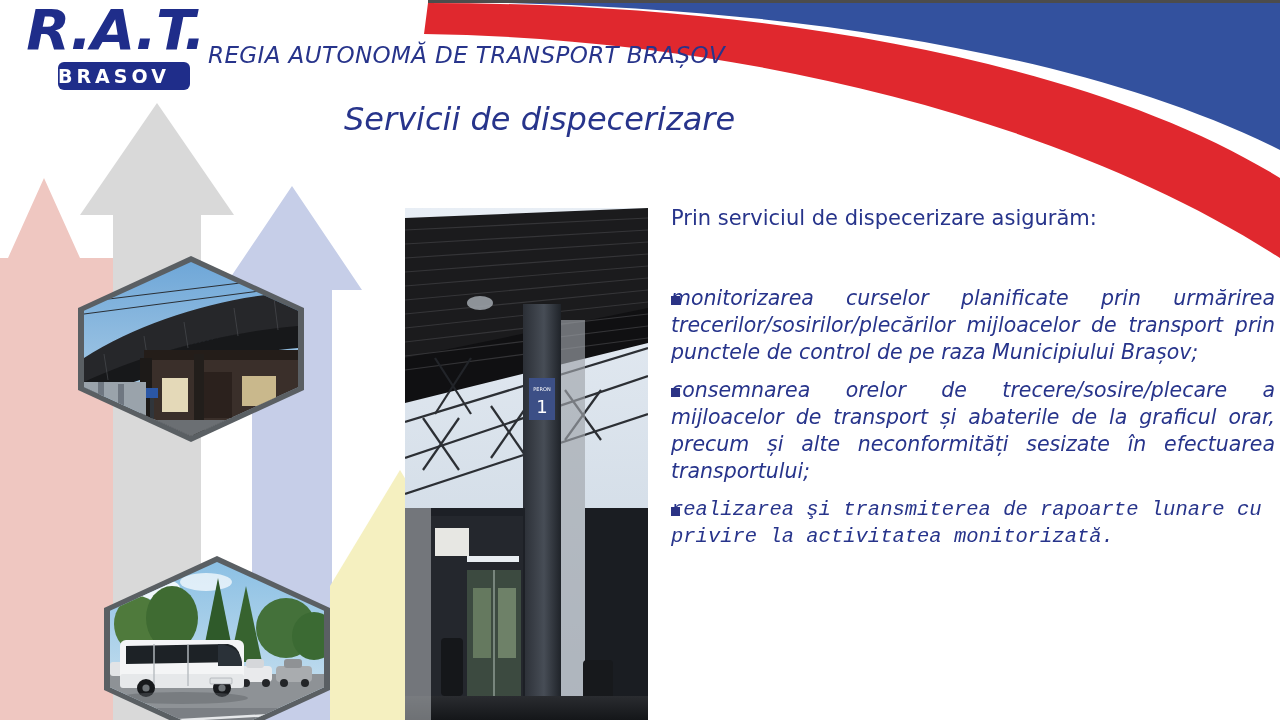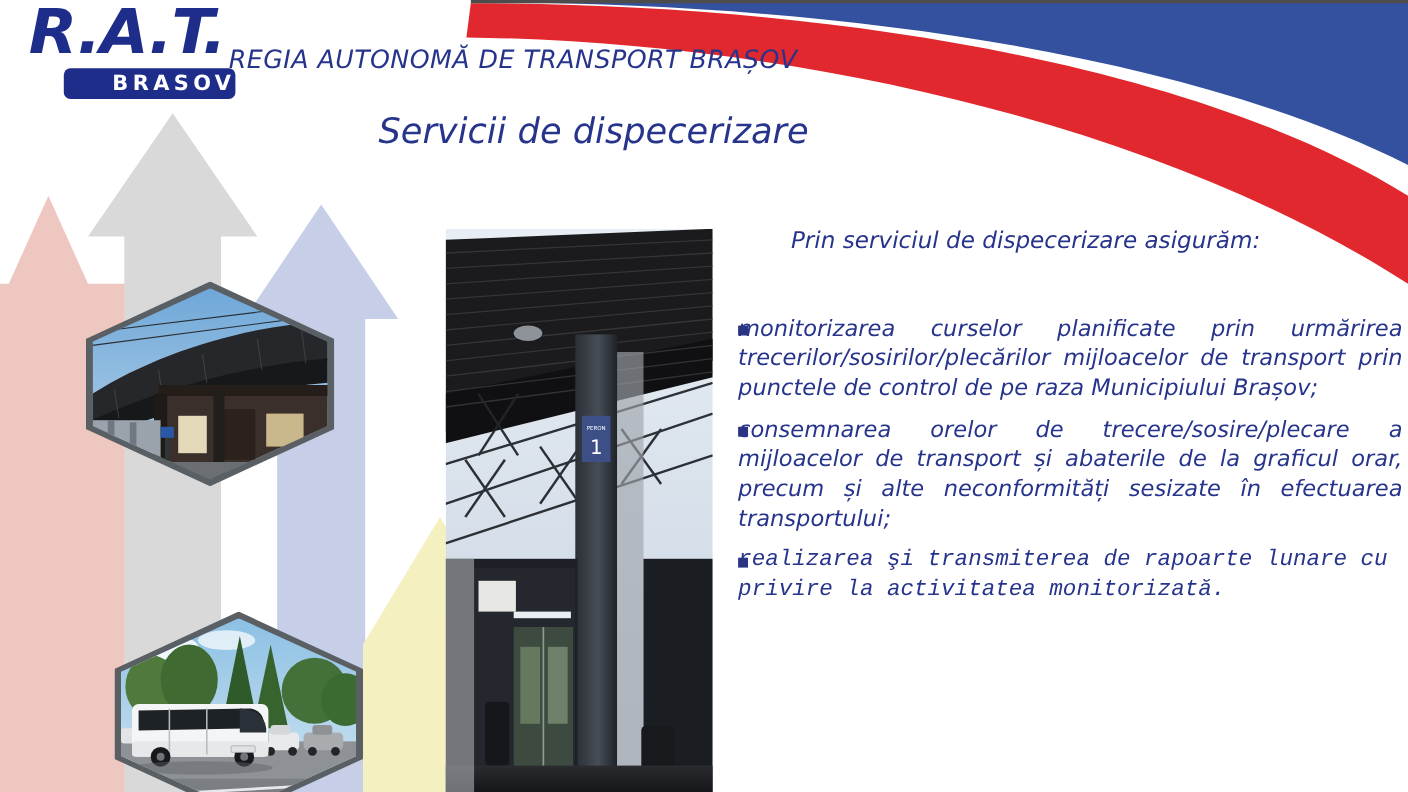--- a/index.html
+++ b/index.html
@@ -45,30 +45,30 @@
     font-size: 56px;
     letter-spacing: -1px;
     color: #1f2d8a;
     line-height: 1;
     transform: scaleX(1.02);
   }
   .logo-brasov {
     position: absolute;
     left: 34px;
     top: 58px;
-    width: 156px;
+    width: 132px;
     height: 28px;
     background: #1f2d8a;
     border-radius: 6px;
     color: #ffffff;
     font-family: "DejaVu Sans", sans-serif;
     font-weight: bold;
     font-size: 19px;
     letter-spacing: 4px;
-    text-align: right;
+    text-align: left;
     line-height: 28px;
     box-sizing: border-box;
   }
 
   
   .org-title {
     position: absolute;
     left: 208px;
     top: 42px;
     font-family: "DejaVu Sans", sans-serif;
@@ -109,25 +109,23 @@
     -webkit-clip-path: polygon(50% 0%, 100% 28%, 100% 72%, 50% 100%, 0% 72%, 0% 28%);
     clip-path: polygon(50% 0%, 100% 28%, 100% 72%, 50% 100%, 0% 72%, 0% 28%);
   }
 
   
   .intro {
     position: absolute;
     left: 671px;
     top: 206px;
     font-family: "DejaVu Sans", sans-serif;
-    font-style: italic;
     font-size: 21px;
     color: #27348b;
     white-space: nowrap;
-    margin-left: 48px;
   }
   .bullets {
     position: absolute;
     left: 671px;
     top: 285px;
     width: 604px;
   }
   .bullet-row {
     position: relative;
     display: block;

